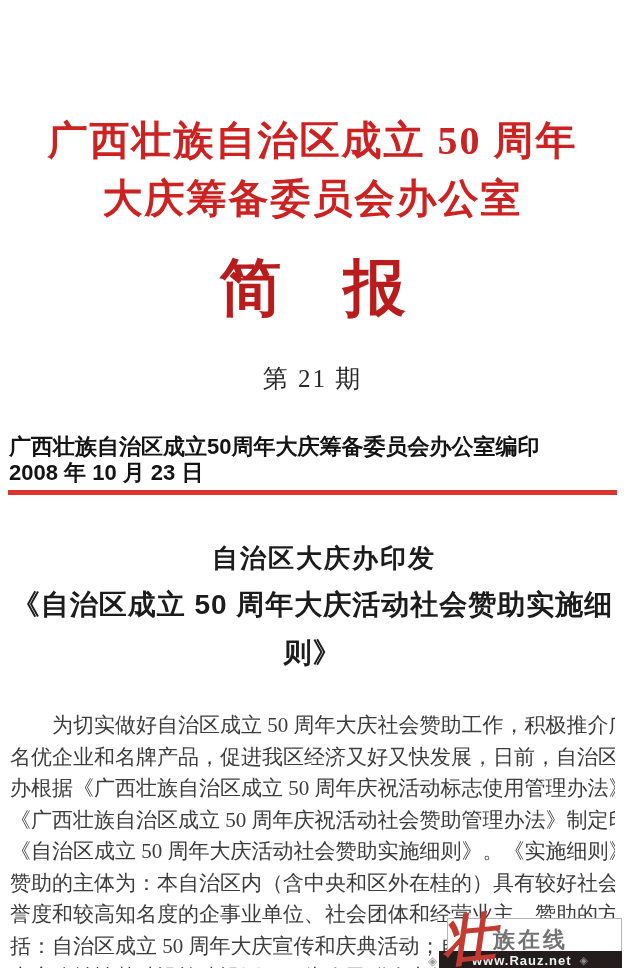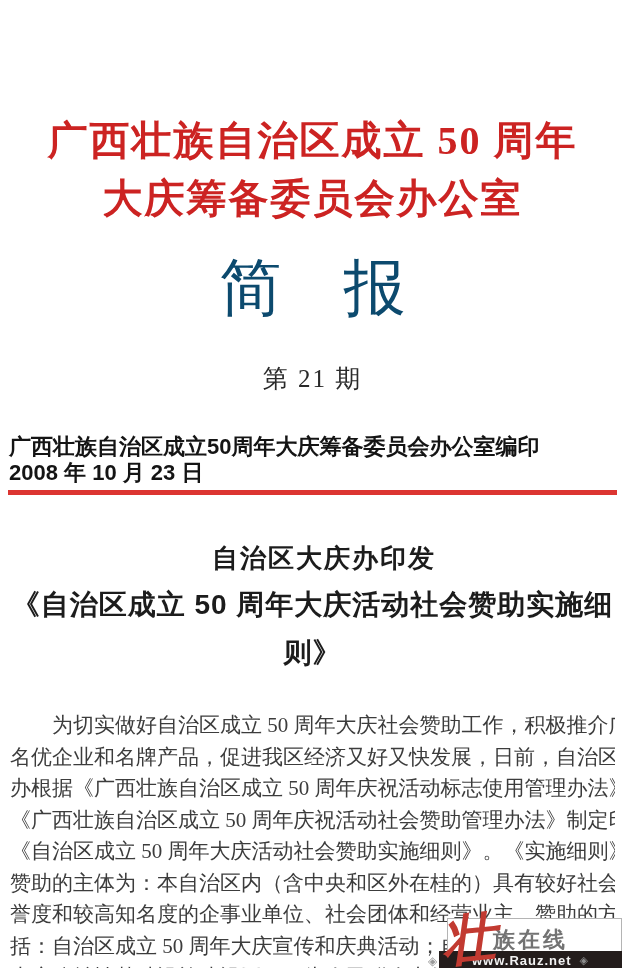--- a/index.html
+++ b/index.html
@@ -23,22 +23,22 @@
     font-size: 40px;
     line-height: 58px;
     letter-spacing: 2px;
     font-family: "Liberation Serif", "DejaVu Serif", serif;
   }
 
   
   .bulletin {
     margin-top: 22px;
     text-align: center;
-    color: #0c4a6e;
-    font-weight: normal;
+    color: #b91c1c;
+    font-weight: bold;
     font-size: 62px;
     line-height: 76px;
     font-family: "Liberation Serif", "DejaVu Serif", serif;
   }
   .bulletin .char2 { margin-left: 62px; }
 
   
   .issue {
     margin-top: 40px;
     text-align: center;

